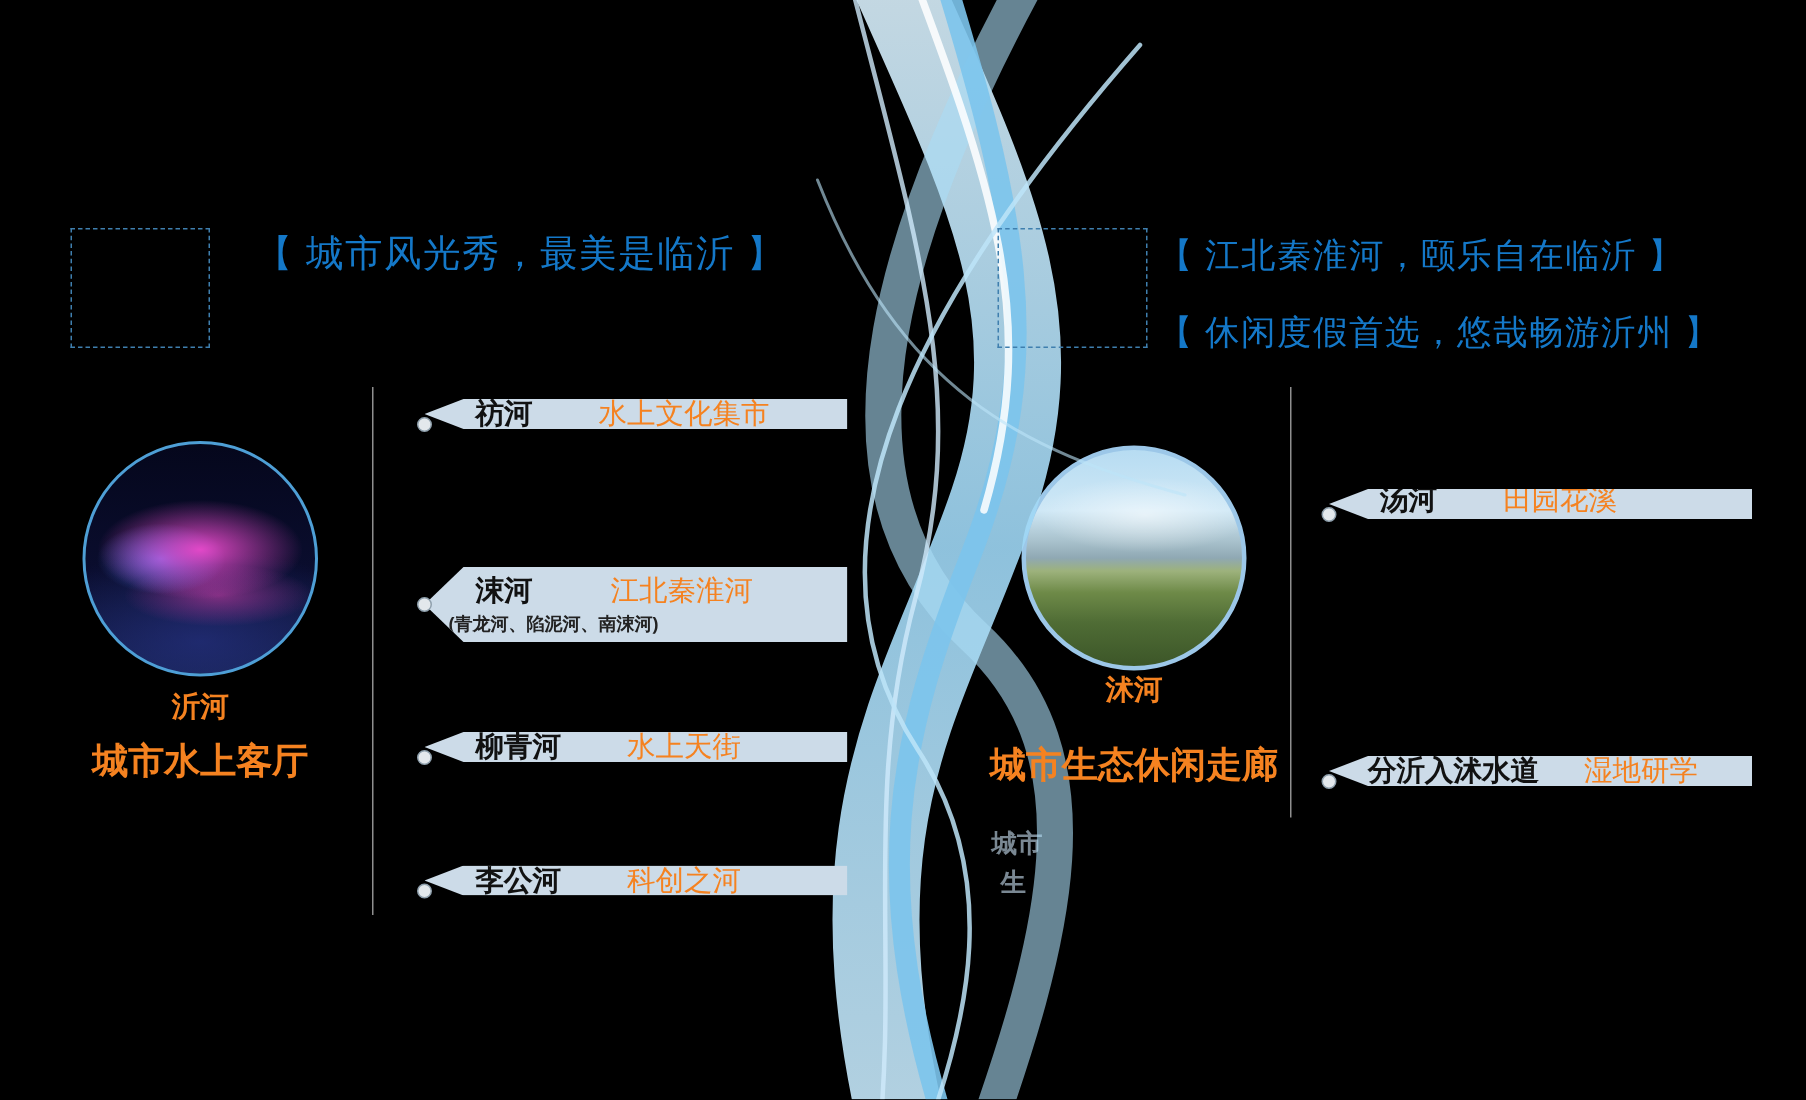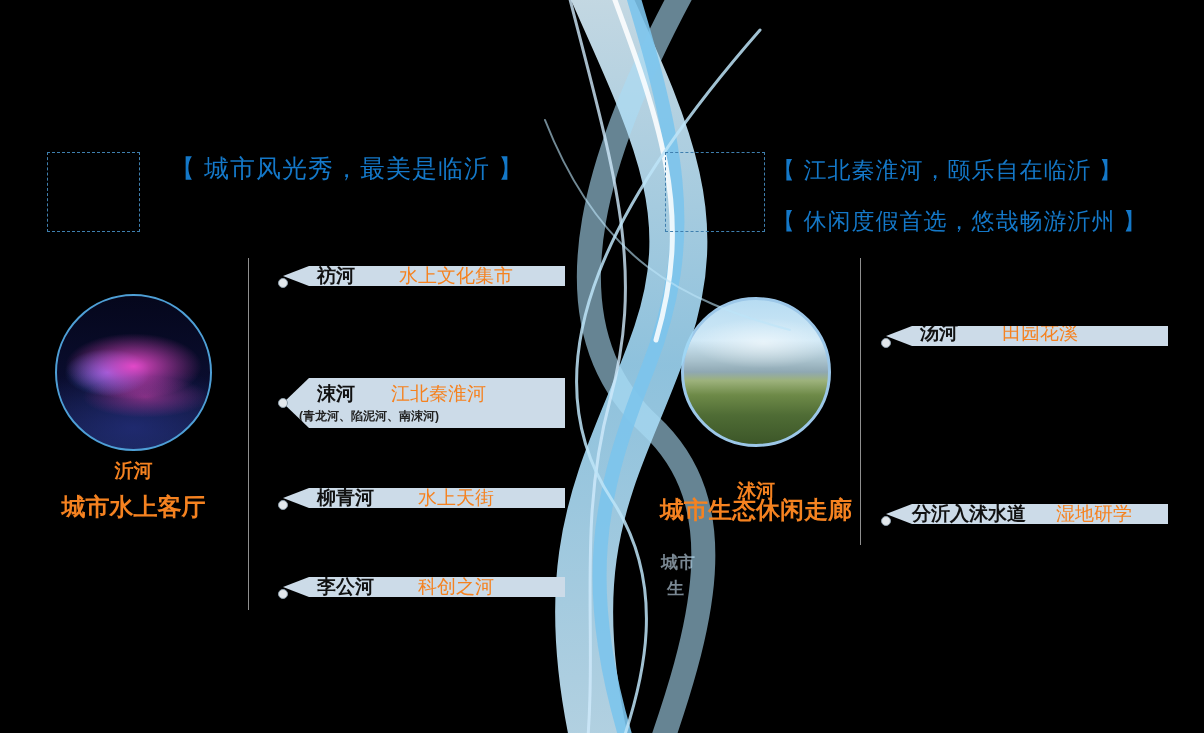--- a/index.html
+++ b/index.html
@@ -40,21 +40,21 @@
       radial-gradient(ellipse 70% 25% at 55% 30%, rgba(255,255,255,.55), rgba(255,255,255,0) 70%),
       linear-gradient(to bottom,
         #b7dcf2 0%, #cfe8f6 28%, #a9c2cd 42%, #8fa8b3 50%,
         #9db27c 56%, #6e8a48 66%, #4f6c35 80%, #3c5628 100%);
   }
 
   
   .caption { position:absolute; text-align:center; font-weight:bold; color:#f58220; z-index:4; }
   .cap-yi-river    { left:55px;  top:458px; width:157px; font-size:19px; }
   .cap-yi-title    { left:23px;  top:491px; width:221px; font-size:24px; }
-  .cap-shu-river   { left:681px; top:478px; width:150px; font-size:19px; }
+  .cap-shu-river   { left:681px; top:447px; width:150px; font-size:19px; }
   .cap-shu-title   { left:630px; top:494px; width:252px; font-size:24px; }
 
   
   .frag { position:absolute; color:#7a8893; font-size:17px; font-weight:bold; z-index:1; }
   .frag-1 { left:661px; top:551px; }
   .frag-2 { left:667px; top:577px; }
 
   
   .vline { position:absolute; width:1px; background:#8f8f8f; z-index:1; }
   .vline-left  { left:248px; top:258px; height:352px; }
@@ -63,21 +63,21 @@
   
   .tag {
     position:absolute; width:282px; height:20px; background:#ccdbe8;
     clip-path:polygon(0 50%, 26px 0, 100% 0, 100% 100%, 26px 100%);
     display:flex; align-items:center; gap:44px; padding-left:34px; z-index:4;
     white-space:nowrap;
   }
   .tag .name { color:#111; font-weight:bold; font-size:19px; }
   .tag .desc { color:#f58220; font-weight:normal; font-size:19px; }
   .tag-tall { height:50px; flex-direction:column; align-items:flex-start; justify-content:center; gap:1px; padding-left:16px; }
-  .tag-tall .tag-row { display:flex; gap:36px; padding-left:18px; }
+  .tag-tall .tag-row { display:flex; gap:52px; padding-left:18px; }
   .tag-tall .sub { font-size:12px; font-weight:bold; color:#222; }
   .tag-tight { gap:30px; padding-left:26px; }
 
   .t-l1 { left:283px; top:266px; }
   .t-l2 { left:283px; top:378px; }
   .t-l3 { left:283px; top:488px; }
   .t-l4 { left:283px; top:577px; }
   .t-r1 { left:886px; top:326px;align-items:flex-end; }
   .t-r2 { left:886px; top:504px; }
 

